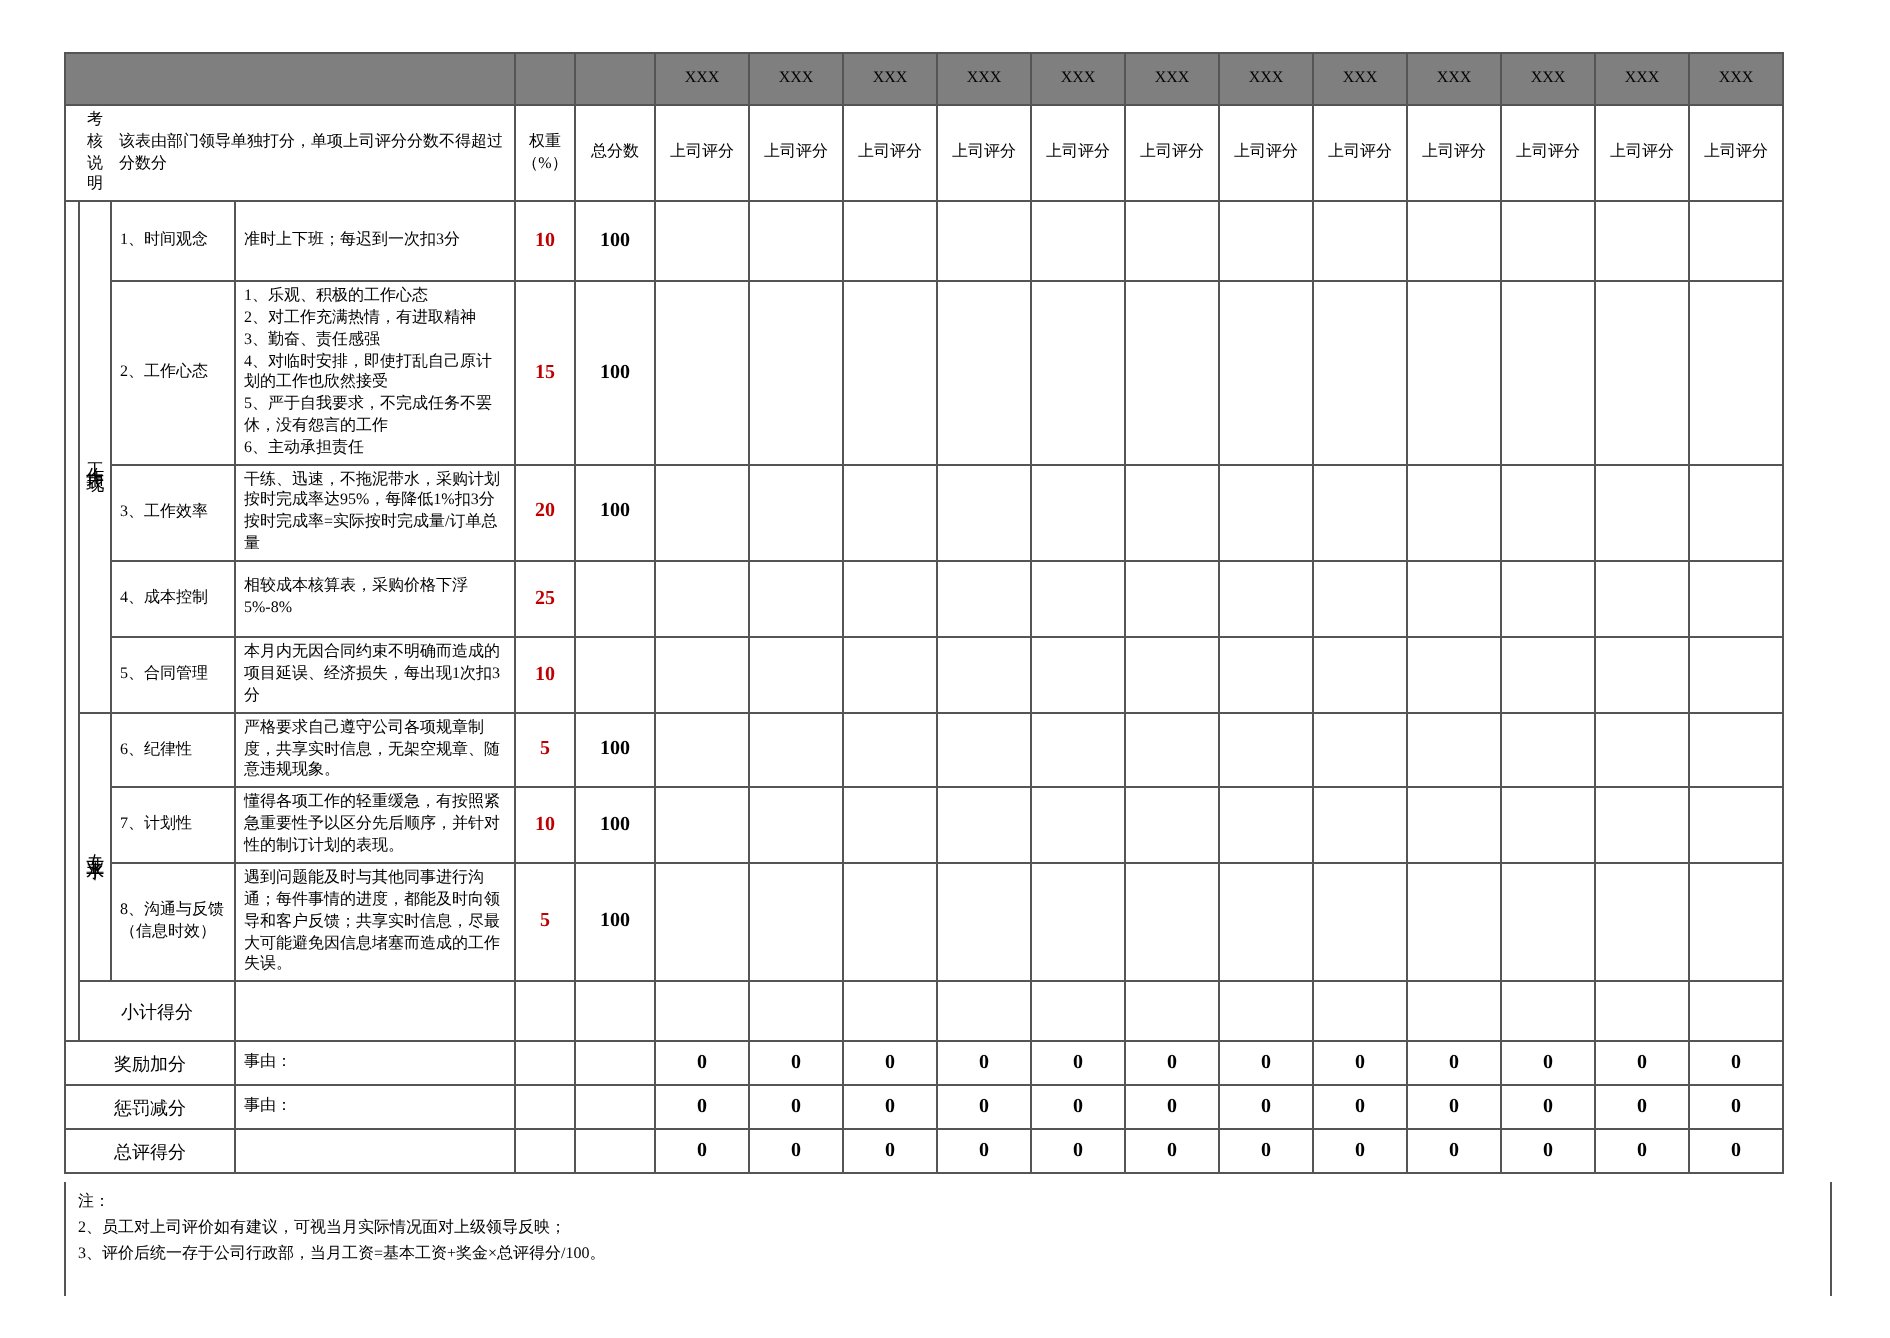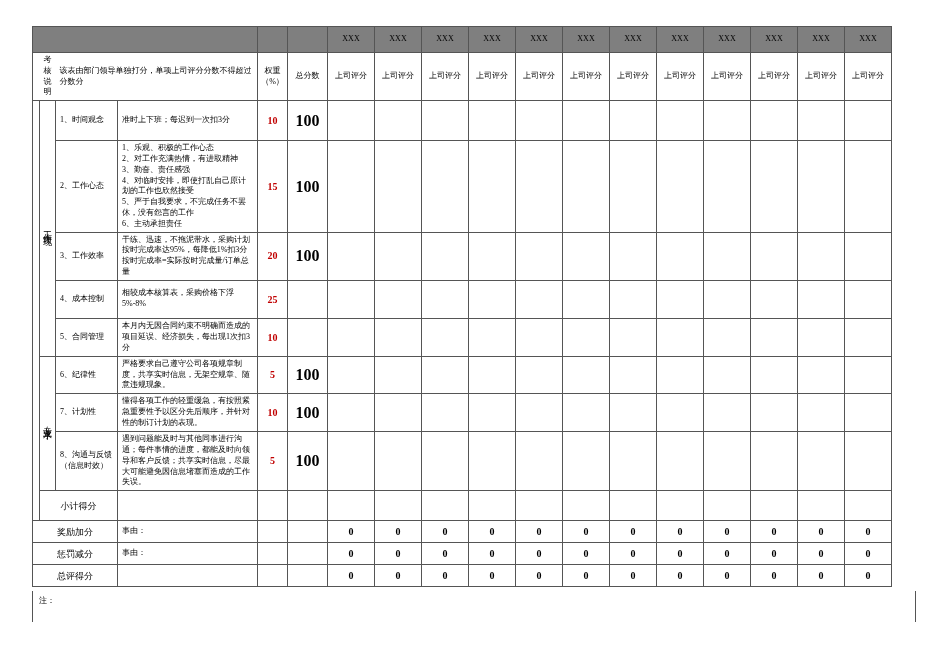--- a/index.html
+++ b/index.html
@@ -37,21 +37,21 @@
   .tl { text-align: left; padding-left: 4px; padding-right: 4px; }
   .vlabel {
     writing-mode: vertical-rl;
     text-orientation: upright;
     letter-spacing: 2px;
     text-align: center;
     padding: 0;
     font-size: 9px;
   }
   .weight { color: #c00000; font-weight: bold; font-size: 10px; }
-  .score  { font-weight: bold; font-size: 16px; }
+  .score  { font-weight: bold; font-size: 10px; }
   .zero   { font-weight: bold; font-size: 10px; }
   .sum-label { font-size: 9px; }
   .notes {
     margin: 4px 6px 0 32px;
     font-size: 8px;
     line-height: 1.6;
     width: 884px;
     border-left: 1px solid #555;
     border-right: 1px solid #555;
     border-bottom: none;
@@ -360,15 +360,17 @@
     <td class="zero">0</td>
           <td class="zero">0</td>
     <td class="zero">0</td>
           <td class="zero">0</td>
   </tr>
 </tbody>
     </table>
 
 <div class="notes">
   <p>注：</p>
+  <p>2、员工对上司评价如有建议，可视当月实际情况面对上级领导反映；</p>
+  <p>3、评价后统一存于公司行政部，当月工资=基本工资+奖金×总评得分/100。</p>
 </div>
 
 </div>
 
 </body></html>

